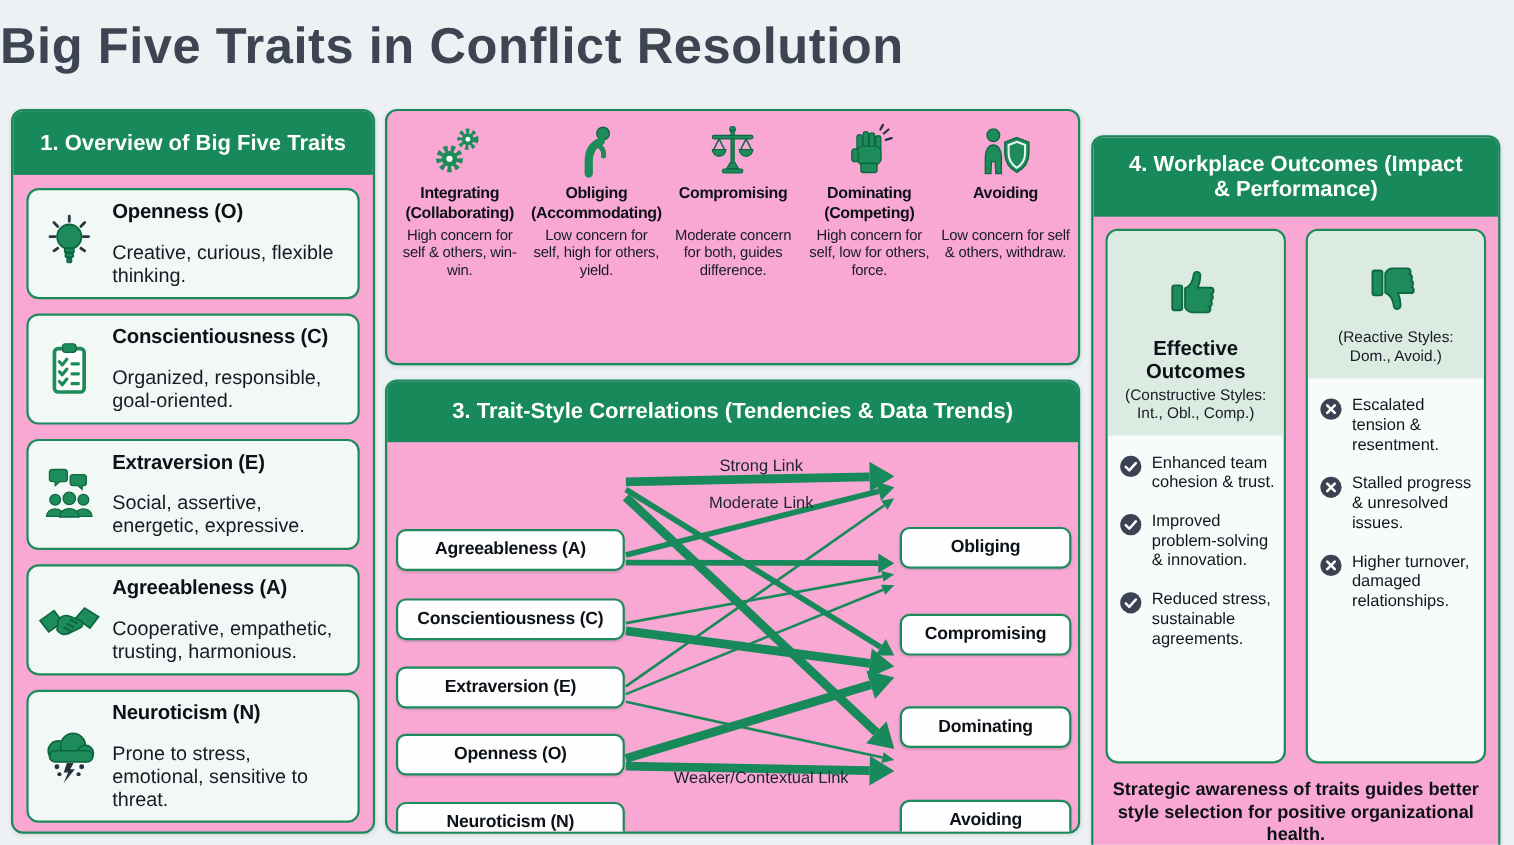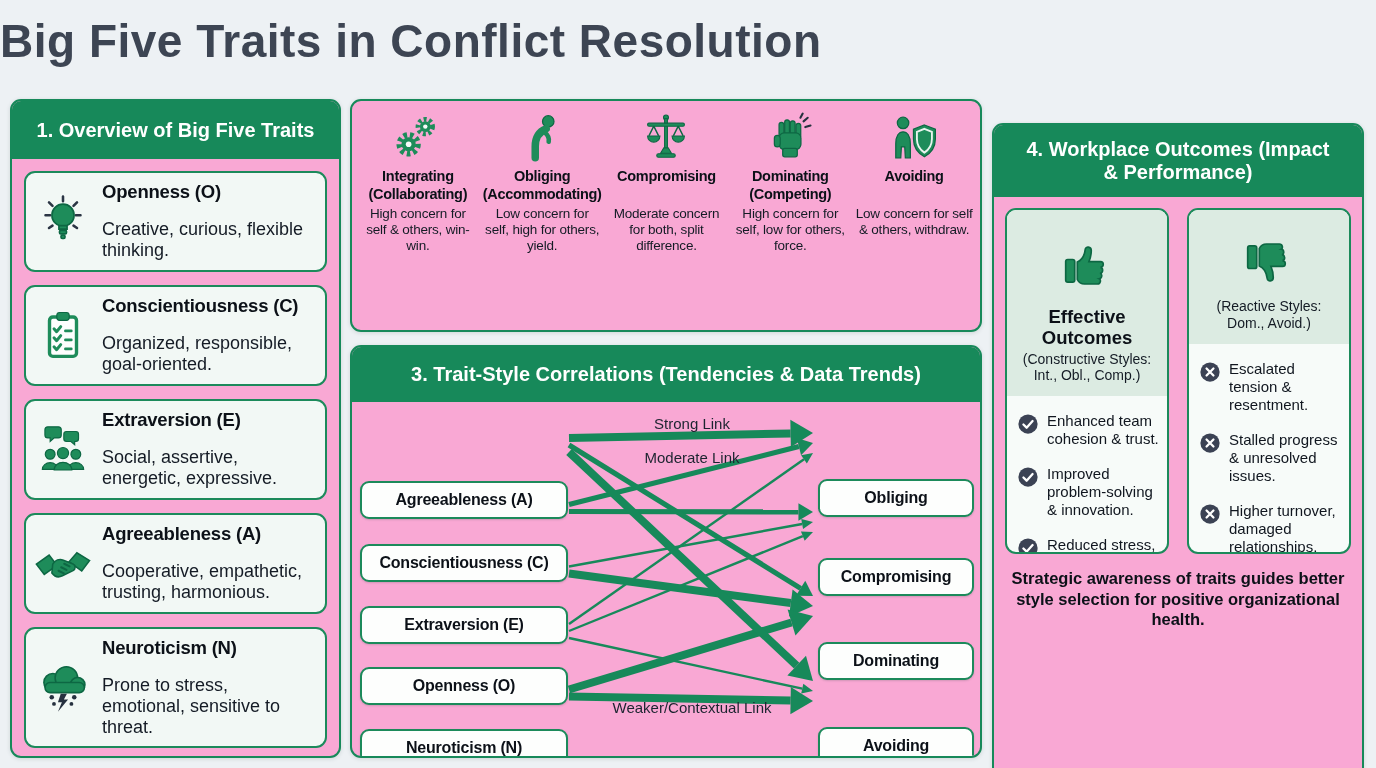--- a/index.html
+++ b/index.html
@@ -62,21 +62,21 @@
   }
   .node.l { left:8px;  width:208px; }
   .node.r { left:466px; width:156px; }
   .link-label {
     position:absolute; width:250px; text-align:center;
     font-size:15px; font-weight:500; color:#1c2430; z-index:3;
   }
   
   #panel4 { left:992px; top:99px; width:372px; height:659px;margin-top:24px; }
   #panel4 .panel-head { height:72px; padding:0 26px; }
-  .outcome-row { display:flex; gap:18px; padding:11px 11px 0; height:357px; }
+  .outcome-row { display:flex; gap:18px; padding:11px 11px 0; height:497px; }
   .outcome-card {
     flex:1; border:2px solid #1c8a5b; border-radius:11px; overflow:hidden;
     display:flex; flex-direction:column; background:#f7fbf9;
   }
   .oc-top { background:#dcebe2; text-align:center; padding:22px 8px 12px; }
   .oc-top .o-icon { height:64px; display:flex; align-items:center; justify-content:center; }
   .oc-title { font-size:18.5px; font-weight:bold; line-height:1.15; margin-top:10px; color:#0c1118; }
   .oc-sub { font-size:14px; line-height:1.2; margin-top:2px; color:#141b25; }
   .oc-list { flex:1; padding:16px 8px 10px 10px; display:flex; flex-direction:column; gap:17px; }
   .oc-item { display:flex; gap:8px; font-size:15px; line-height:1.2; color:#10161f; }
@@ -296,21 +296,21 @@
       <div class="s-name">Obliging (Accommodating)</div>
       <div class="s-desc">Low concern for self, high for others, yield.</div>
     </div>
     <div class="style-col">
       <div class="s-icon">
           <svg width="52" height="52" viewBox="0 0 48 48">
             <use href="#i-scale"></use>
           </svg>
         </div>
       <div class="s-name">Compromising</div>
-      <div class="s-desc">Moderate concern for both, split difference.</div>
+      <div class="s-desc">Moderate concern for both, guides difference.</div>
     </div>
     <div class="style-col">
       <div class="s-icon">
           <svg width="50" height="50" viewBox="0 0 48 48">
             <use href="#i-fist"></use>
           </svg>
         </div>
       <div class="s-name">Dominating (Competing)</div>
       <div class="s-desc">High concern for self, low for others, force.</div>
     </div>

